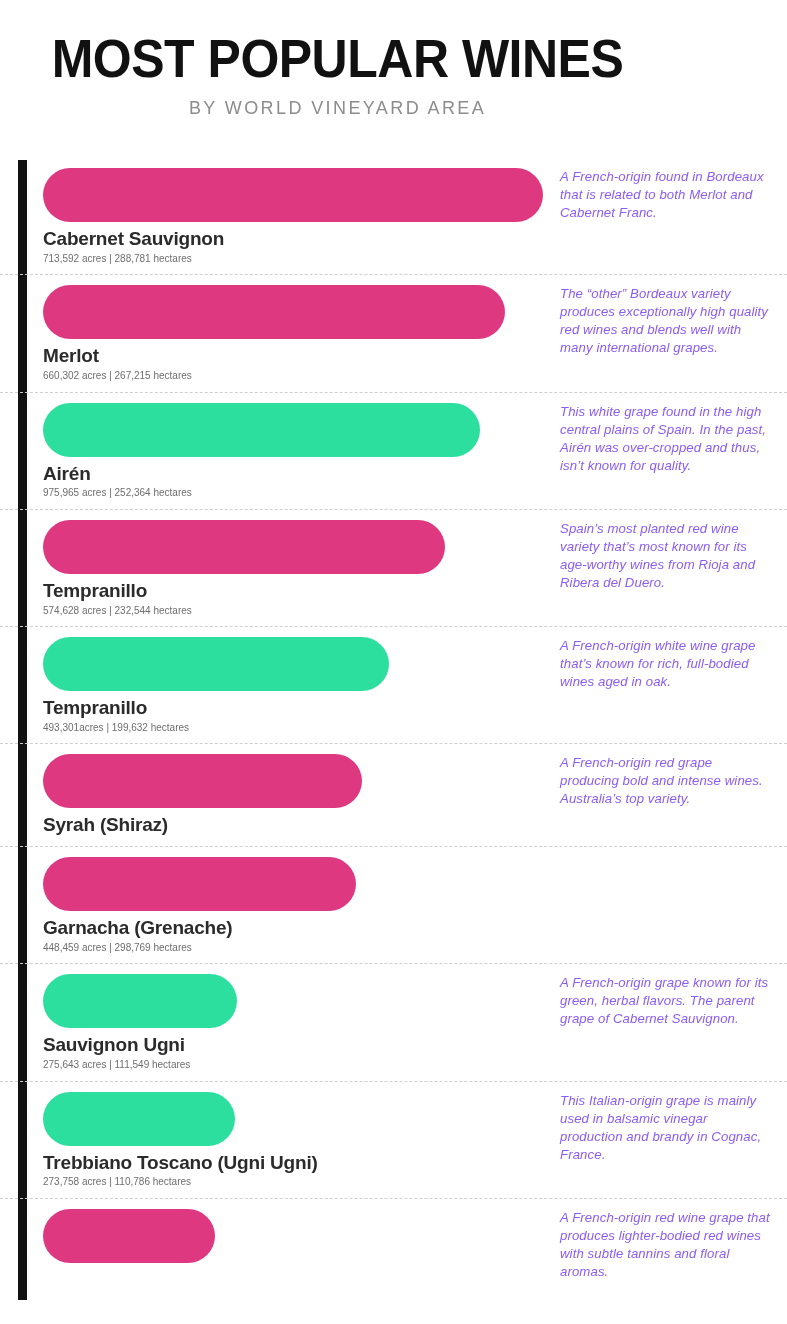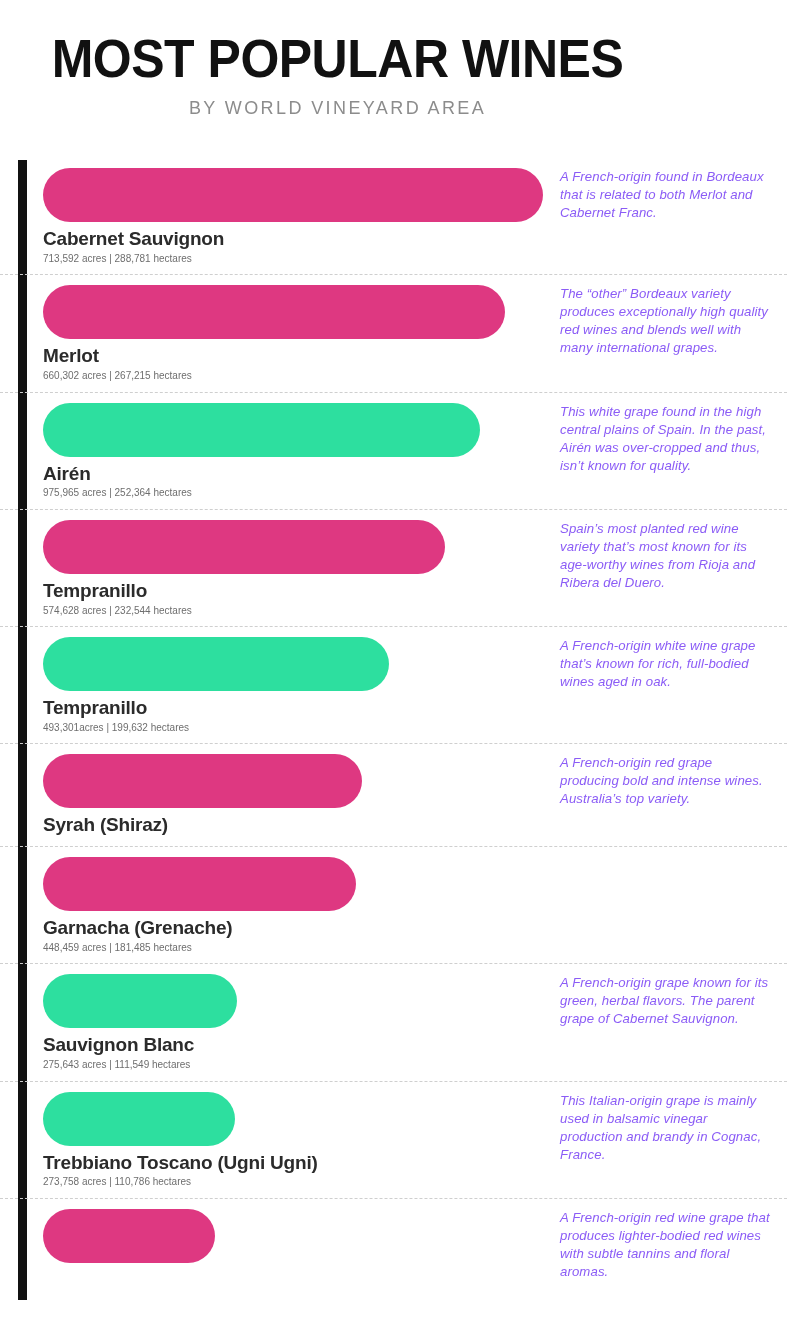--- a/index.html
+++ b/index.html
@@ -159,29 +159,29 @@
           <div class="wine-name">Syrah (Shiraz)</div>
         </div>
         <div class="desc">A French-origin red grape producing bold and intense wines. Australia’s top variety.</div>
       </div>
       <div class="row">
         <div class="bar-wrap">
           <div class="bar" style="width: 313px; background: rgb(222, 56, 129);"></div>
         </div>
         <div class="labels">
           <div class="wine-name">Garnacha (Grenache)</div>
-          <div class="wine-stats">448,459 acres | 181,485 hectares</div>
+          <div class="wine-stats">448,459 acres | 298,769 hectares</div>
         </div>
       </div>
       <div class="row">
         <div class="bar-wrap">
           <div class="bar" style="width: 194px; background: rgb(45, 223, 159);"></div>
         </div>
         <div class="labels">
-          <div class="wine-name">Sauvignon Blanc</div>
+          <div class="wine-name">Sauvignon Ugni</div>
           <div class="wine-stats">275,643 acres | 111,549 hectares</div>
         </div>
         <div class="desc">A French-origin grape known for its green, herbal flavors. The parent grape of Cabernet Sauvignon.</div>
       </div>
       <div class="row">
         <div class="bar-wrap">
           <div class="bar" style="width: 192px; background: rgb(45, 223, 159);"></div>
         </div>
         <div class="labels">
           <div class="wine-name">Trebbiano Toscano (Ugni Ugni)</div>

